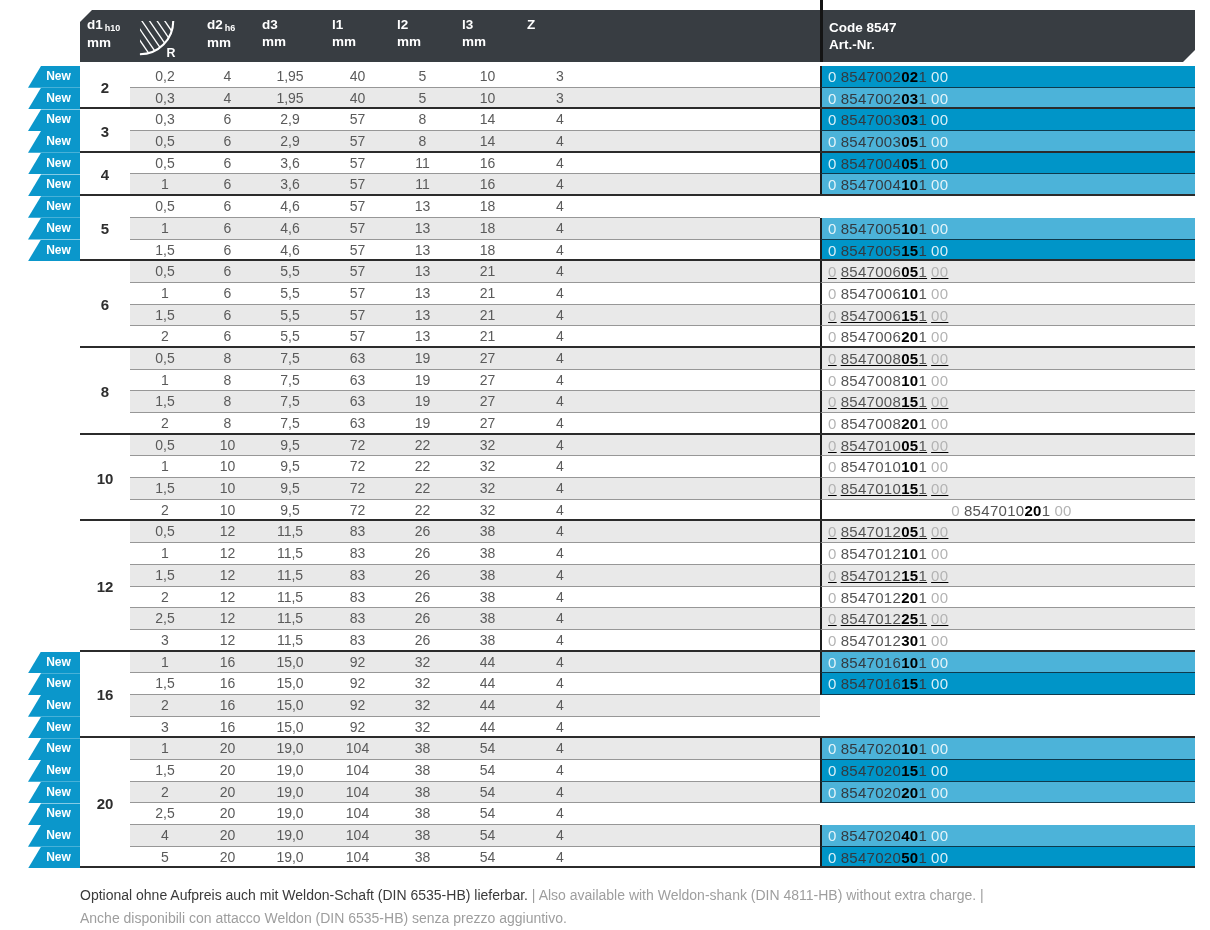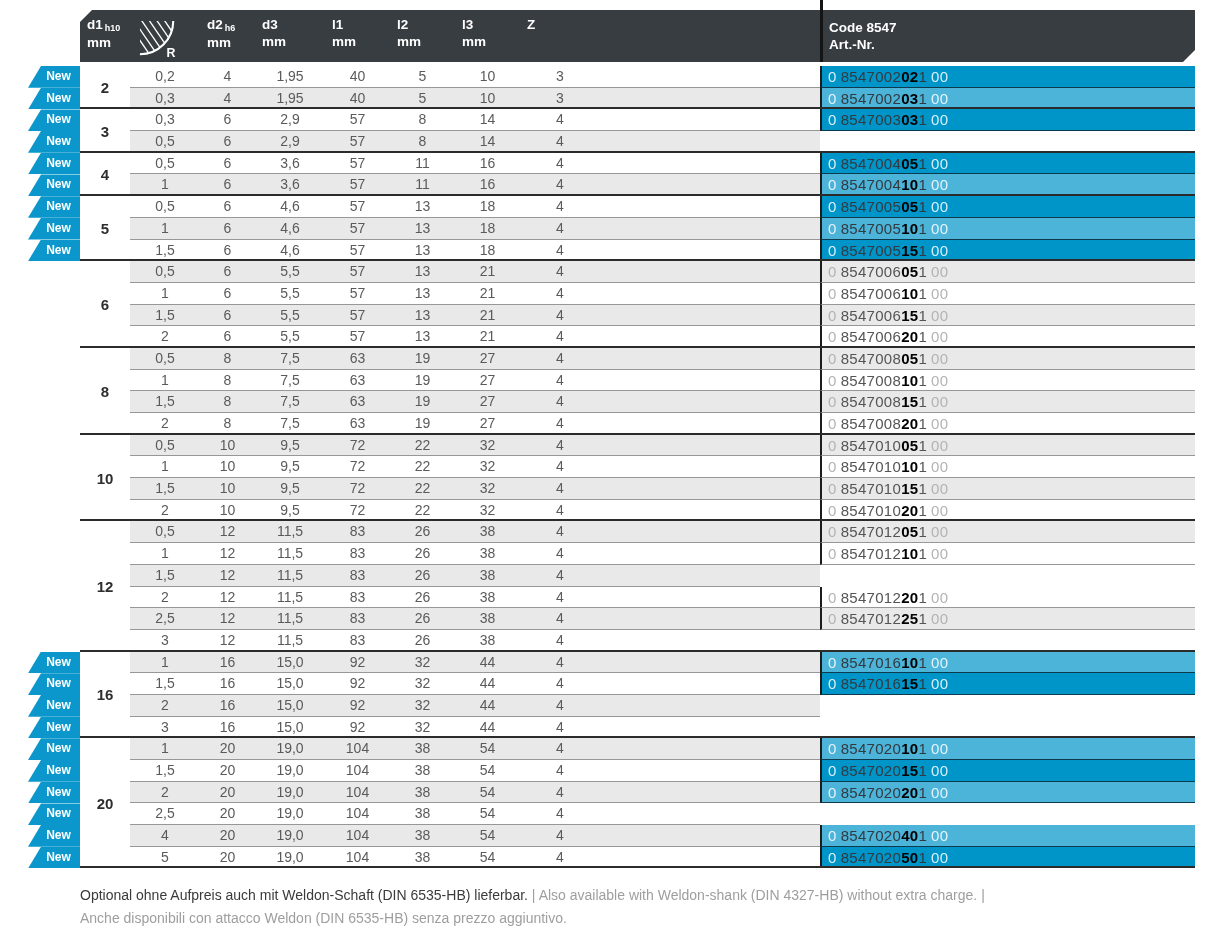--- a/index.html
+++ b/index.html
@@ -33,21 +33,21 @@
          text-align:center;padding-left:9px;box-sizing:border-box;}
   .cell{font-size:14px;line-height:21.7px;text-align:center;color:#5a5a5a;box-sizing:border-box;white-space:nowrap;}
   .cell.shade{background:#e9e9e9;}
   .cell.sep{border-bottom:1px solid #979797;}
   .art{box-sizing:border-box;font-size:15px;line-height:21.7px;text-align:left;padding-left:6px;
        border-left:2px solid #1c1c1c;letter-spacing:.3px;white-space:nowrap;}
   .art.sep{border-bottom:1px solid #979797;}
   .art.blueD{background:#0095c8;}
   .art.blueL{background:#4cb3d9;}
   .art.blueD.sep,.art.blueL.sep{border-bottom:1px solid #0e3a4d;}
-  .art.grayArt.shade{background:#e9e9e9;}
+  .art.grayArt.shade{background:#e9e9e9;text-decoration:underline;}
   .seg-p,.seg-s{font-weight:400;}
   .seg-p{margin-right:4px;}
   .seg-s{margin-left:4px;}
   .onblue .seg-p,.onblue .seg-s,.art.blueD .seg-p,.art.blueD .seg-s,
   .art.blueL .seg-p,.art.blueL .seg-s{color:rgba(255,255,255,.85);}
   .art.blueD .seg-m1,.art.blueD .seg-m2,.art.blueL .seg-m1,.art.blueL .seg-m2{color:#323a41;}
   .art.grayArt .seg-p,.art.grayArt .seg-s{color:#b3b3b3;}
   .art.grayArt .seg-m1,.art.grayArt .seg-m2{color:#555;}
   .seg-b{font-weight:bold;color:#000;}
   
@@ -163,20 +163,21 @@
           <div class="badge">New</div>
         </div>
         <div class="cell shade" style="grid-area: 2 / 3;">0,5</div>
         <div class="cell shade" style="grid-area: 2 / 4;">6</div>
         <div class="cell shade" style="grid-area: 2 / 5;">2,9</div>
         <div class="cell shade" style="grid-area: 2 / 6;">57</div>
         <div class="cell shade" style="grid-area: 2 / 7;">8</div>
         <div class="cell shade" style="grid-area: 2 / 8;">14</div>
         <div class="cell shade" style="grid-area: 2 / 9;">4</div>
         <div class="cell shade" style="grid-area: 2 / 10;"></div>
+        <div class="art blueL" style="grid-area: 2 / 11;"><span class="seg-p">0</span><span class="seg-m1">8547003</span><span class="seg-b">05</span><span class="seg-m2">1</span><span class="seg-s">00</span></div>
       </div>
       <div class="grp" style="grid-template-rows: repeat(2, 21.7px);">
         <div class="d1cell" style="grid-area: 1 / 2 / span 2;">4</div>
         <div class="bcell" style="grid-area: 1 / 1;">
           <div class="badge">New</div>
         </div>
         <div class="cell sep" style="grid-area: 1 / 3;">0,5</div>
         <div class="cell sep" style="grid-area: 1 / 4;">6</div>
         <div class="cell sep" style="grid-area: 1 / 5;">3,6</div>
         <div class="cell sep" style="grid-area: 1 / 6;">57</div>
@@ -204,21 +205,20 @@
           <div class="badge">New</div>
         </div>
         <div class="cell sep" style="grid-area: 1 / 3;">0,5</div>
         <div class="cell sep" style="grid-area: 1 / 4;">6</div>
         <div class="cell sep" style="grid-area: 1 / 5;">4,6</div>
         <div class="cell sep" style="grid-area: 1 / 6;">57</div>
         <div class="cell sep" style="grid-area: 1 / 7;">13</div>
         <div class="cell sep" style="grid-area: 1 / 8;">18</div>
         <div class="cell sep" style="grid-area: 1 / 9;">4</div>
         <div class="cell sep" style="grid-area: 1 / 10;"></div>
-        <div class="art sep blueD" style="grid-area: 1 / 11;"><span class="seg-p">0</span><span class="seg-m1">8547005</span><span class="seg-b">05</span><span class="seg-m2">1</span><span class="seg-s">00</span></div>
         <div class="bcell" style="grid-area: 2 / 1;">
           <div class="badge">New</div>
         </div>
         <div class="cell shade sep" style="grid-area: 2 / 3;">1</div>
         <div class="cell shade sep" style="grid-area: 2 / 4;">6</div>
         <div class="cell shade sep" style="grid-area: 2 / 5;">4,6</div>
         <div class="cell shade sep" style="grid-area: 2 / 6;">57</div>
         <div class="cell shade sep" style="grid-area: 2 / 7;">13</div>
         <div class="cell shade sep" style="grid-area: 2 / 8;">18</div>
         <div class="cell shade sep" style="grid-area: 2 / 9;">4</div>
@@ -357,21 +357,21 @@
         <div class="art sep grayArt shade" style="grid-area: 3 / 11;"><span class="seg-p">0</span><span class="seg-m1">8547010</span><span class="seg-b">15</span><span class="seg-m2">1</span><span class="seg-s">00</span></div>
         <div class="bcell" style="grid-area: 4 / 1;"></div>
         <div class="cell" style="grid-area: 4 / 3;">2</div>
         <div class="cell" style="grid-area: 4 / 4;">10</div>
         <div class="cell" style="grid-area: 4 / 5;">9,5</div>
         <div class="cell" style="grid-area: 4 / 6;">72</div>
         <div class="cell" style="grid-area: 4 / 7;">22</div>
         <div class="cell" style="grid-area: 4 / 8;">32</div>
         <div class="cell" style="grid-area: 4 / 9;">4</div>
         <div class="cell" style="grid-area: 4 / 10;"></div>
-        <div class="art grayArt" style="grid-area: 4 / 11;"><span class="seg-p">0</span><span class="seg-m1">8547010</span><span class="seg-b">20</span><span class="seg-m2">1</span><span class="seg-s">00</span></div>
+        <div class="art grayArt" style="grid-area: 4 / 11; text-align: center;"><span class="seg-p">0</span><span class="seg-m1">8547010</span><span class="seg-b">20</span><span class="seg-m2">1</span><span class="seg-s">00</span></div>
       </div>
       <div class="grp" style="grid-template-rows: repeat(6, 21.7px);">
         <div class="d1cell" style="grid-area: 1 / 2 / span 6;">12</div>
         <div class="bcell" style="grid-area: 1 / 1;"></div>
         <div class="cell shade sep" style="grid-area: 1 / 3;">0,5</div>
         <div class="cell shade sep" style="grid-area: 1 / 4;">12</div>
         <div class="cell shade sep" style="grid-area: 1 / 5;">11,5</div>
         <div class="cell shade sep" style="grid-area: 1 / 6;">83</div>
         <div class="cell shade sep" style="grid-area: 1 / 7;">26</div>
         <div class="cell shade sep" style="grid-area: 1 / 8;">38</div>
@@ -390,20 +390,21 @@
         <div class="art sep grayArt" style="grid-area: 2 / 11;"><span class="seg-p">0</span><span class="seg-m1">8547012</span><span class="seg-b">10</span><span class="seg-m2">1</span><span class="seg-s">00</span></div>
         <div class="bcell" style="grid-area: 3 / 1;"></div>
         <div class="cell shade sep" style="grid-area: 3 / 3;">1,5</div>
         <div class="cell shade sep" style="grid-area: 3 / 4;">12</div>
         <div class="cell shade sep" style="grid-area: 3 / 5;">11,5</div>
         <div class="cell shade sep" style="grid-area: 3 / 6;">83</div>
         <div class="cell shade sep" style="grid-area: 3 / 7;">26</div>
         <div class="cell shade sep" style="grid-area: 3 / 8;">38</div>
         <div class="cell shade sep" style="grid-area: 3 / 9;">4</div>
         <div class="cell shade sep" style="grid-area: 3 / 10;"></div>
+        <div class="art sep grayArt shade" style="grid-area: 3 / 11;"><span class="seg-p">0</span><span class="seg-m1">8547012</span><span class="seg-b">15</span><span class="seg-m2">1</span><span class="seg-s">00</span></div>
         <div class="bcell" style="grid-area: 4 / 1;"></div>
         <div class="cell sep" style="grid-area: 4 / 3;">2</div>
         <div class="cell sep" style="grid-area: 4 / 4;">12</div>
         <div class="cell sep" style="grid-area: 4 / 5;">11,5</div>
         <div class="cell sep" style="grid-area: 4 / 6;">83</div>
         <div class="cell sep" style="grid-area: 4 / 7;">26</div>
         <div class="cell sep" style="grid-area: 4 / 8;">38</div>
         <div class="cell sep" style="grid-area: 4 / 9;">4</div>
         <div class="cell sep" style="grid-area: 4 / 10;"></div>
         <div class="art sep grayArt" style="grid-area: 4 / 11;"><span class="seg-p">0</span><span class="seg-m1">8547012</span><span class="seg-b">20</span><span class="seg-m2">1</span><span class="seg-s">00</span></div>
@@ -419,20 +420,21 @@
         <div class="art sep grayArt shade" style="grid-area: 5 / 11;"><span class="seg-p">0</span><span class="seg-m1">8547012</span><span class="seg-b">25</span><span class="seg-m2">1</span><span class="seg-s">00</span></div>
         <div class="bcell" style="grid-area: 6 / 1;"></div>
         <div class="cell" style="grid-area: 6 / 3;">3</div>
         <div class="cell" style="grid-area: 6 / 4;">12</div>
         <div class="cell" style="grid-area: 6 / 5;">11,5</div>
         <div class="cell" style="grid-area: 6 / 6;">83</div>
         <div class="cell" style="grid-area: 6 / 7;">26</div>
         <div class="cell" style="grid-area: 6 / 8;">38</div>
         <div class="cell" style="grid-area: 6 / 9;">4</div>
         <div class="cell" style="grid-area: 6 / 10;"></div>
+        <div class="art grayArt" style="grid-area: 6 / 11;"><span class="seg-p">0</span><span class="seg-m1">8547012</span><span class="seg-b">30</span><span class="seg-m2">1</span><span class="seg-s">00</span></div>
       </div>
       <div class="grp" style="grid-template-rows: repeat(4, 21.7px);">
         <div class="d1cell" style="grid-area: 1 / 2 / span 4;">16</div>
         <div class="bcell" style="grid-area: 1 / 1;">
           <div class="badge">New</div>
         </div>
         <div class="cell shade sep" style="grid-area: 1 / 3;">1</div>
         <div class="cell shade sep" style="grid-area: 1 / 4;">16</div>
         <div class="cell shade sep" style="grid-area: 1 / 5;">15,0</div>
         <div class="cell shade sep" style="grid-area: 1 / 6;">92</div>
@@ -545,15 +547,15 @@
         <div class="cell" style="grid-area: 6 / 5;">19,0</div>
         <div class="cell" style="grid-area: 6 / 6;">104</div>
         <div class="cell" style="grid-area: 6 / 7;">38</div>
         <div class="cell" style="grid-area: 6 / 8;">54</div>
         <div class="cell" style="grid-area: 6 / 9;">4</div>
         <div class="cell" style="grid-area: 6 / 10;"></div>
         <div class="art blueD" style="grid-area: 6 / 11;"><span class="seg-p">0</span><span class="seg-m1">8547020</span><span class="seg-b">50</span><span class="seg-m2">1</span><span class="seg-s">00</span></div>
       </div>
     </div>
 
-  <p class="footnote"><span class="fn-de">Optional ohne Aufpreis auch mit Weldon-Schaft (DIN 6535-HB) lieferbar.</span> <span class="fn-light">|</span> <span class="fn-light">Also available with Weldon-shank (DIN 4327-HB) without extra charge.</span> <span class="fn-light">|</span><br><span class="fn-light">Anche disponibili con attacco Weldon (DIN 6535-HB) senza prezzo aggiuntivo.</span></p>
+  <p class="footnote"><span class="fn-de">Optional ohne Aufpreis auch mit Weldon-Schaft (DIN 6535-HB) lieferbar.</span> <span class="fn-light">|</span> <span class="fn-light">Also available with Weldon-shank (DIN 4811-HB) without extra charge.</span> <span class="fn-light">|</span><br><span class="fn-light">Anche disponibili con attacco Weldon (DIN 6535-HB) senza prezzo aggiuntivo.</span></p>
 
 </div>
 
 </body></html>

